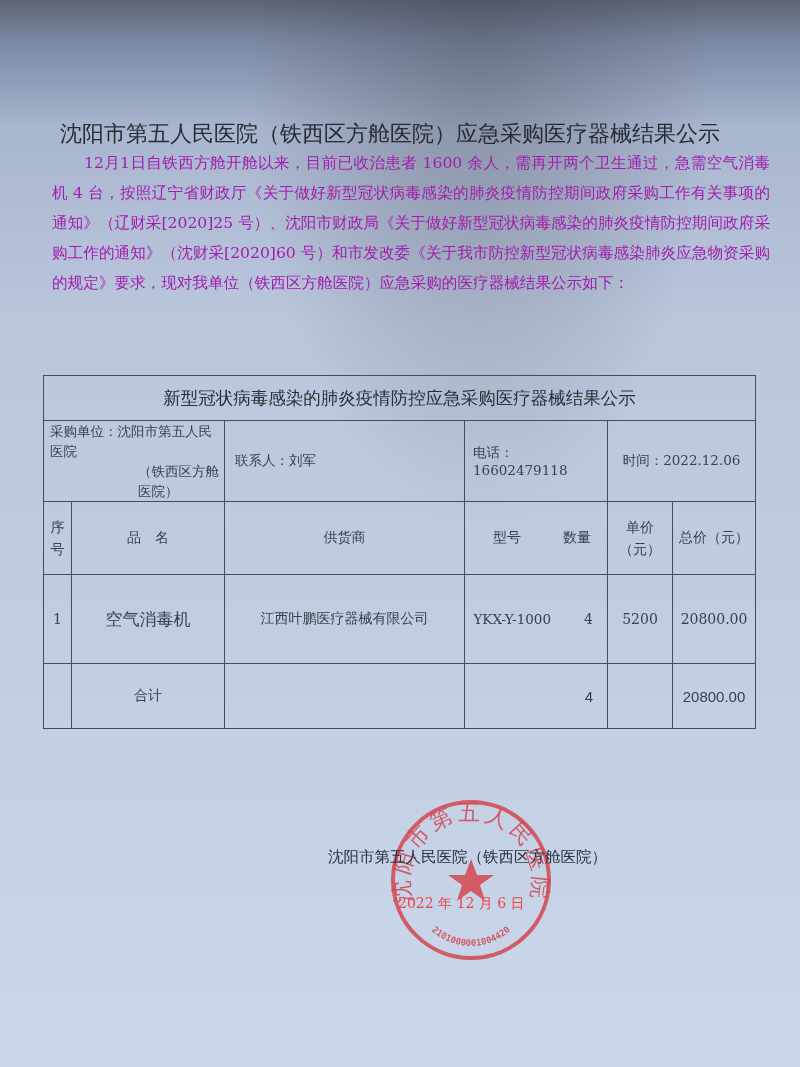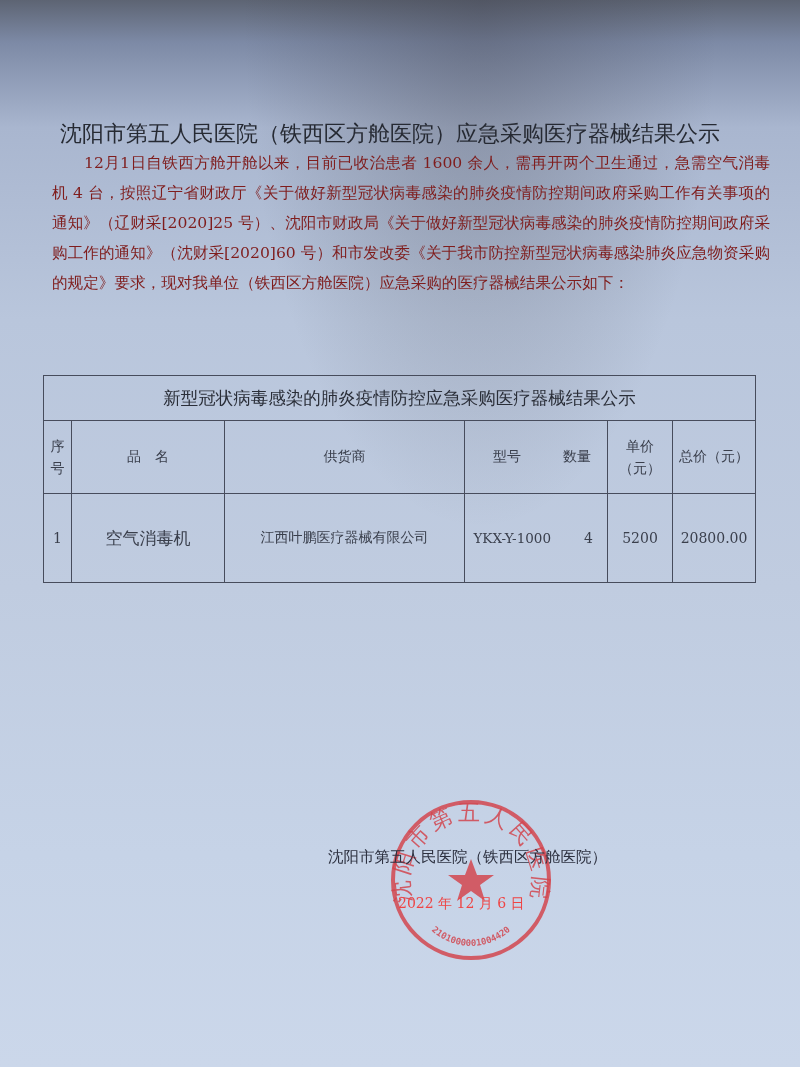--- a/index.html
+++ b/index.html
@@ -13,21 +13,21 @@
       position:absolute; inset:0; pointer-events:none;
       background: radial-gradient(ellipse at 60% 0%, rgba(60,60,70,0.35) 0%, rgba(60,60,70,0) 35%);
     }
     .doc-title {
       position:absolute; left:60px; top:92px; width:690px;
       font-family: Liberation Sans, sans-serif;
       font-size:22px; letter-spacing:0px; color:#262a33; white-space:nowrap;margin-top:27px;
     }
     .para {
       position:absolute; left:52px; top:148px; width:718px;
-      font-size:15.6px; line-height:30px; color:#7f1d1d;
+      font-size:15.6px; line-height:30px; color:#a21caf;
       text-indent:32px; text-align:justify;
     }
     table.main {
       position:absolute; left:43px; top:375px; width:712px;
       border-collapse:collapse; table-layout:fixed;
       font-size:14px; color:#3a3f4c;
     }
     table.main td {
       border:1.5px solid #474c5c; padding:0; vertical-align:middle; text-align:center;margin-left:24px;
     }
@@ -64,20 +64,35 @@
       <col style="width:153px">
       <col style="width:240px">
     <col style="width:143px">
       <col style="width:65px">
       <col style="width:83px">
   </colgroup>
   <tbody>
       <tr>
     <td colspan="6" class="t-title">新型冠状病毒感染的肺炎疫情防控应急采购医疗器械结果公示</td>
   </tr>
+  <tr class="meta-row">
+    <td colspan="2" class="meta-left">
+      <div>采购单位：沈阳市第五人民医院</div>
+      <div style="padding-left:88px">（铁西区方舱医院）</div>
+    </td>
+    <td style="text-align:left;padding-left:10px;width:150px">
+      <span>联系人：刘军</span>
+    </td>
+    <td colspan="1" style="text-align:left;padding-left:8px">
+      <span>电话：16602479118</span>
+    </td>
+    <td colspan="2">
+      <span>时间：2022.12.06</span>
+    </td>
+  </tr>
   <tr class="hdr">
     <td style="line-height:22px">序号</td>
     <td>品　名</td>
     <td>供货商</td>
     <td>
       <div class="hdr-split">
         <span>型号</span>
         <span>数量</span>
       </div>
     </td>
@@ -90,20 +105,30 @@
     <td>江西叶鹏医疗器械有限公司</td>
     <td>
       <div class="model-wrap">
         <span class="model-text">YKX-Y-1000</span>
         <span>4</span>
       </div>
     </td>
     <td>5200</td>
     <td>20800.00</td>
   </tr>
+  <tr class="total">
+    <td></td>
+    <td>合计</td>
+    <td></td>
+    <td style="text-align:right;padding-right:14px">
+      <span class="num-bold">4</span>
+    </td>
+    <td></td>
+    <td class="num-bold">20800.00</td>
+  </tr>
 </tbody>
   </table>
 
 <svg class="stamp" viewBox="0 0 166 166">
   <defs>
     <path id="arcTop" d="M 22 96 A 62 62 0 1 1 144 96"></path>
     <path id="arcBot" d="M 34 122 A 58 58 0 0 0 132 122"></path>
   </defs>
   <circle cx="83" cy="83" r="78" fill="none" stroke="#d2464f" stroke-width="4" opacity="0.85"></circle>
   <text font-size="22" fill="#d2464f" opacity="0.85" font-family="DejaVu Serif, serif" letter-spacing="4">

